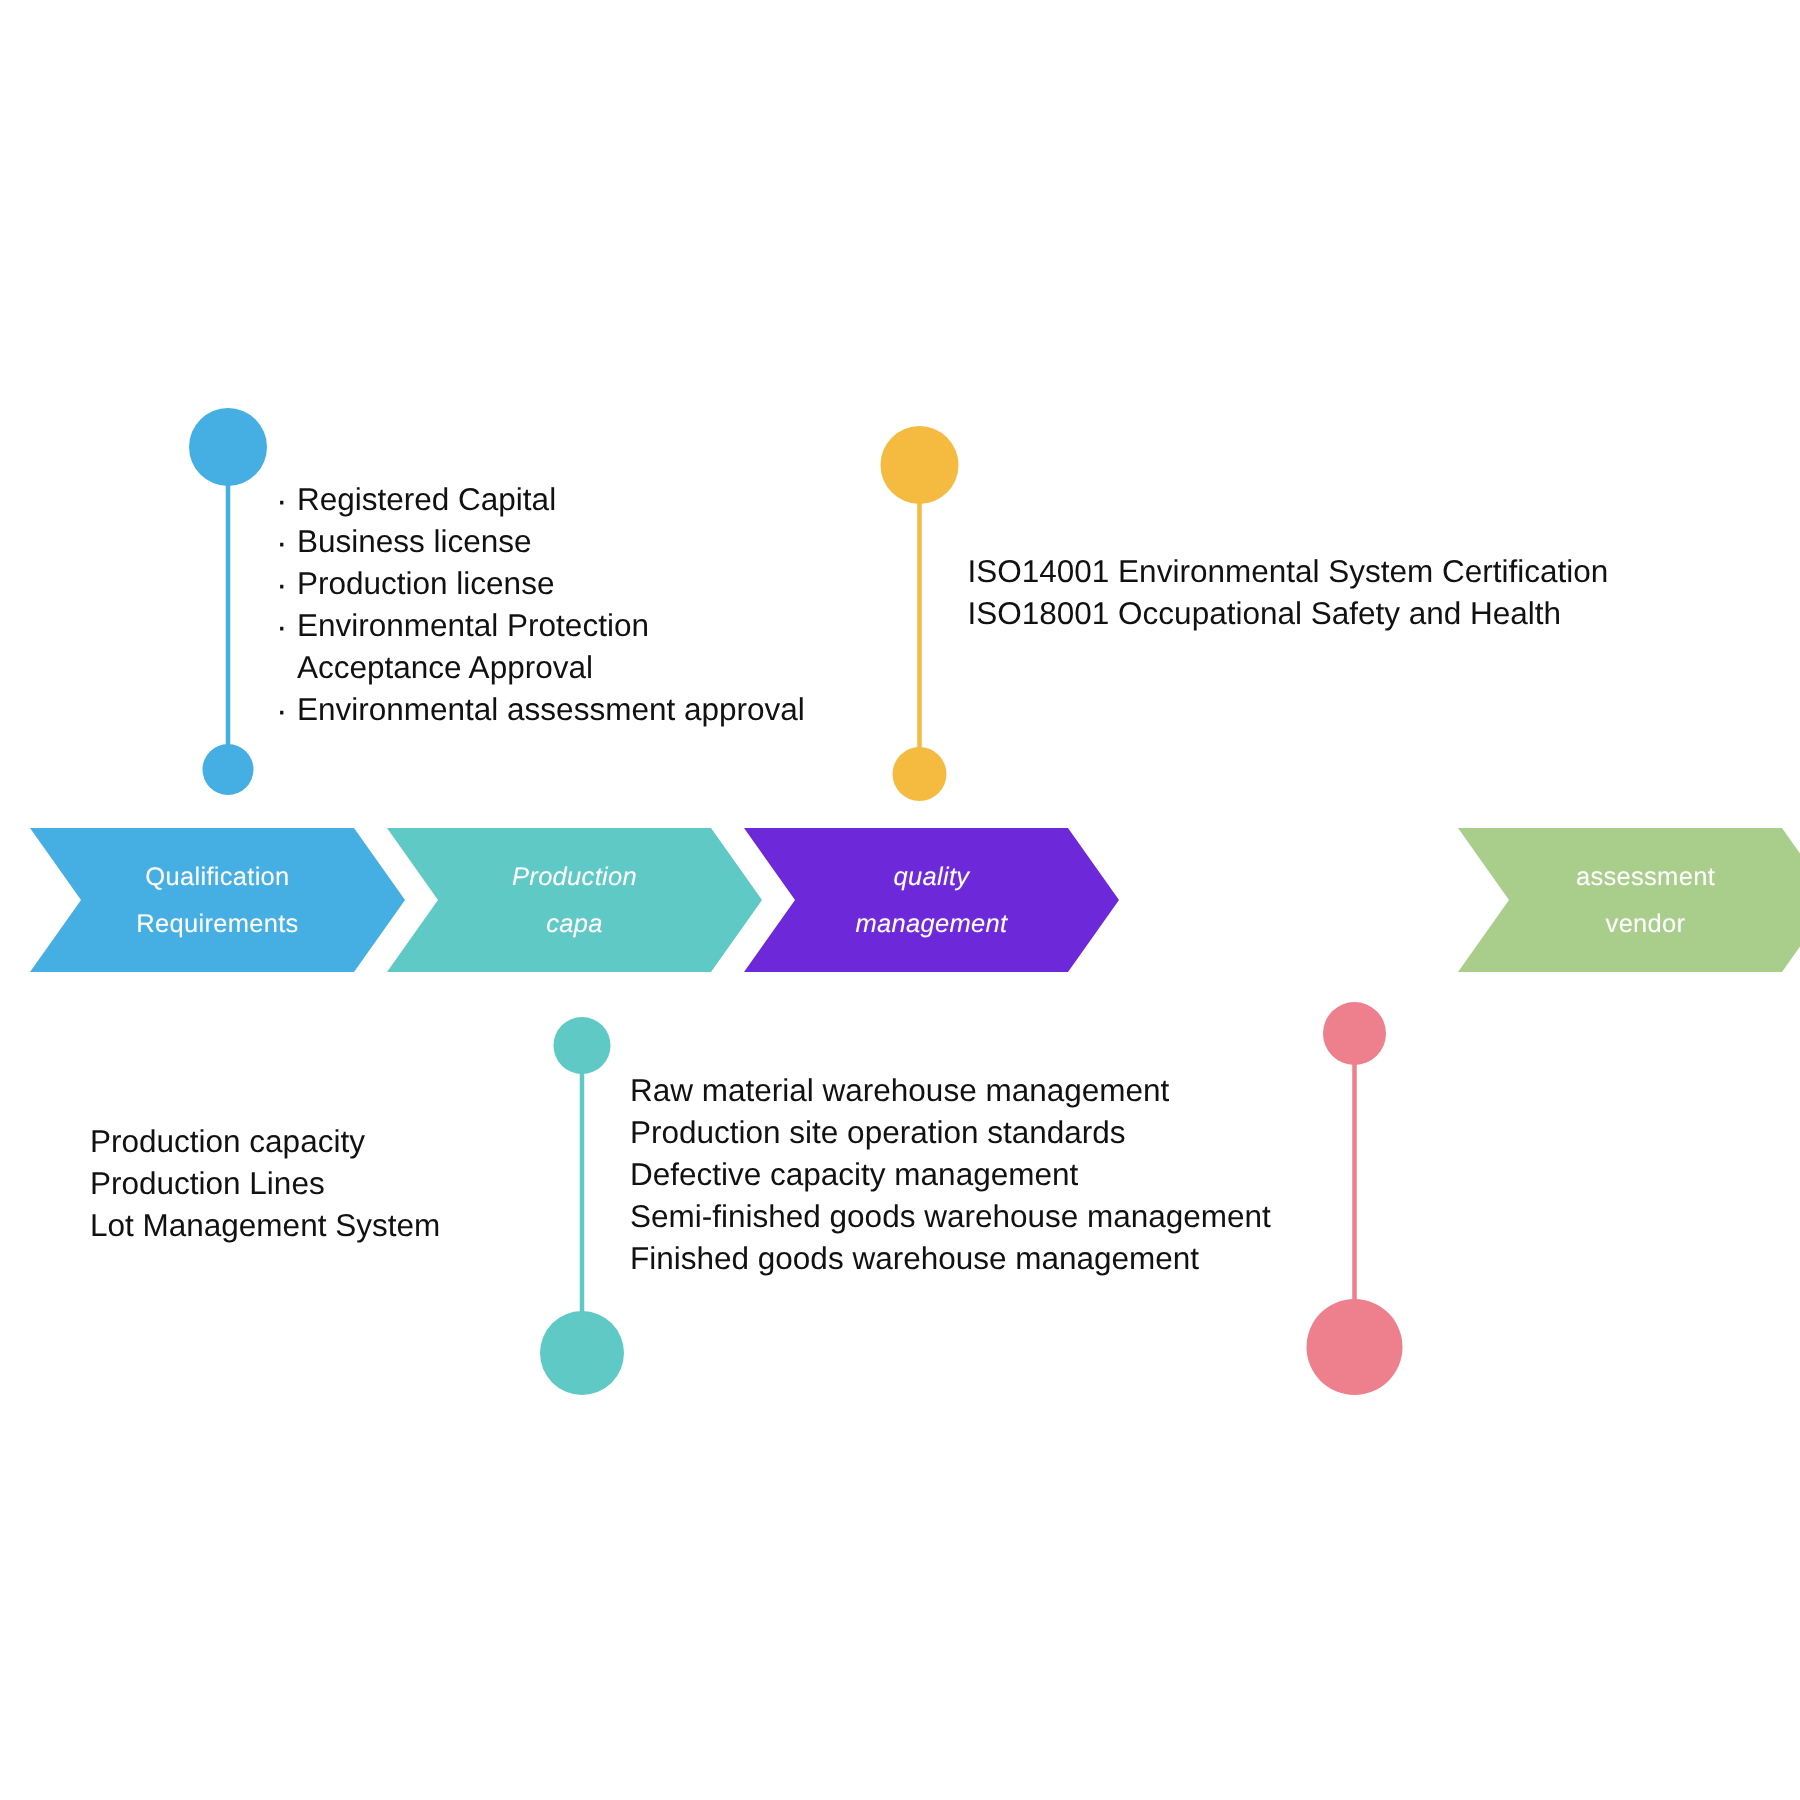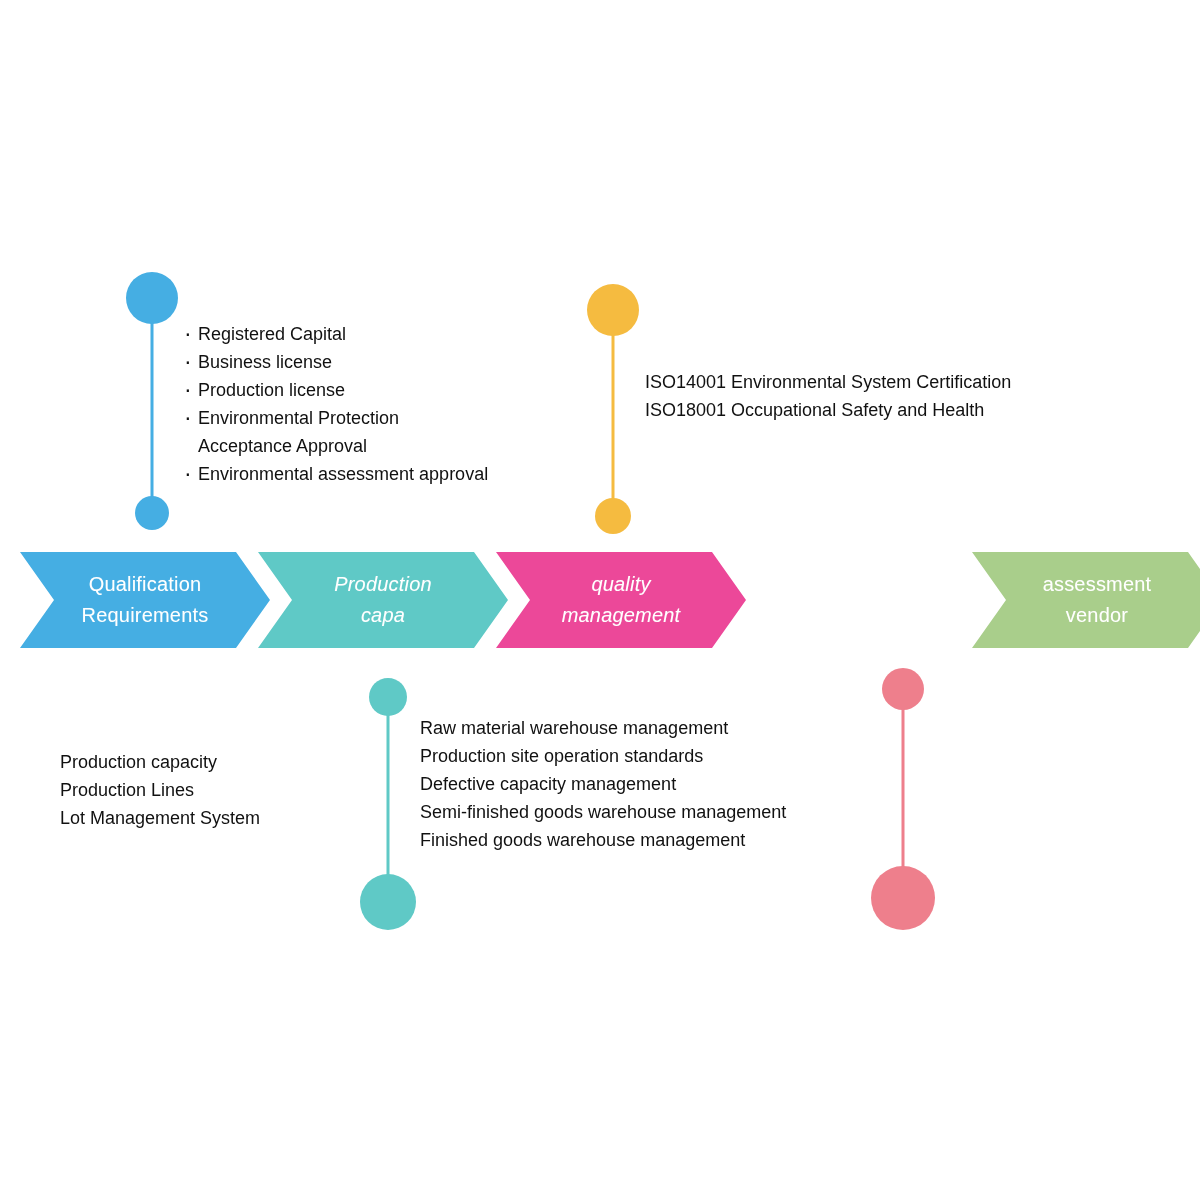--- a/index.html
+++ b/index.html
@@ -37,21 +37,21 @@
     height: 96px;
     display: flex;
     align-items: center;
     justify-content: center;
     box-sizing: border-box;
   }
   .chevron .chev-label {
     position: relative;
     z-index: 2;
     color: #ffffff;
-    font-size: 20px;
+    font-size: 17px;
     line-height: 31px;
     text-align: center;
     letter-spacing: 0.2px;
     white-space: pre-line;
     padding: 0 14px;
     text-shadow: 0 0 1px rgba(255,255,255,0.25);
   }
   .chevron.first {
     clip-path: polygon(0 0, calc(100% - 34px) 0, 100% 50%, calc(100% - 34px) 100%, 0 100%, 34px 50%);
   }
@@ -76,21 +76,21 @@
   .connector .dot {
     position: absolute;
     border-radius: 50%;
     left: 50%;
     transform: translateX(-50%);
   }
 
   
   .callout-text {
     position: absolute;
-    font-size: 18px;
+    font-size: 21px;
     line-height: 28px;
     color: #111111;
     white-space: nowrap;
   }
   .callout-text.bulleted .c-line {
     position: relative;
     padding-left: 16px;
   }
   .callout-text.bulleted .c-line.has-bullet::before {
     content: "·";
@@ -141,21 +141,21 @@
     <div class="chevron first" style="left:0px; width:250px; background:#45AEE3;">
       <span class="chev-label">Qualification
 Requirements</span>
     </div>
 
     <div class="chevron mid" style="left:238px; width:250px; background:#5FC9C6;">
       <span class="chev-label">Production
 capa</span>
     </div>
 
-    <div class="chevron mid" style="left:476px; width:250px; background:#ec4899;">
+    <div class="chevron mid" style="left:476px; width:250px; background:#6d28d9;">
       <span class="chev-label">quality
 management</span>
     </div>
 
 
     <div class="chevron last" style="left:952px; width:250px; background:#A9CE8B;">
       <span class="chev-label">assessment
 vendor</span>
     </div>
 

